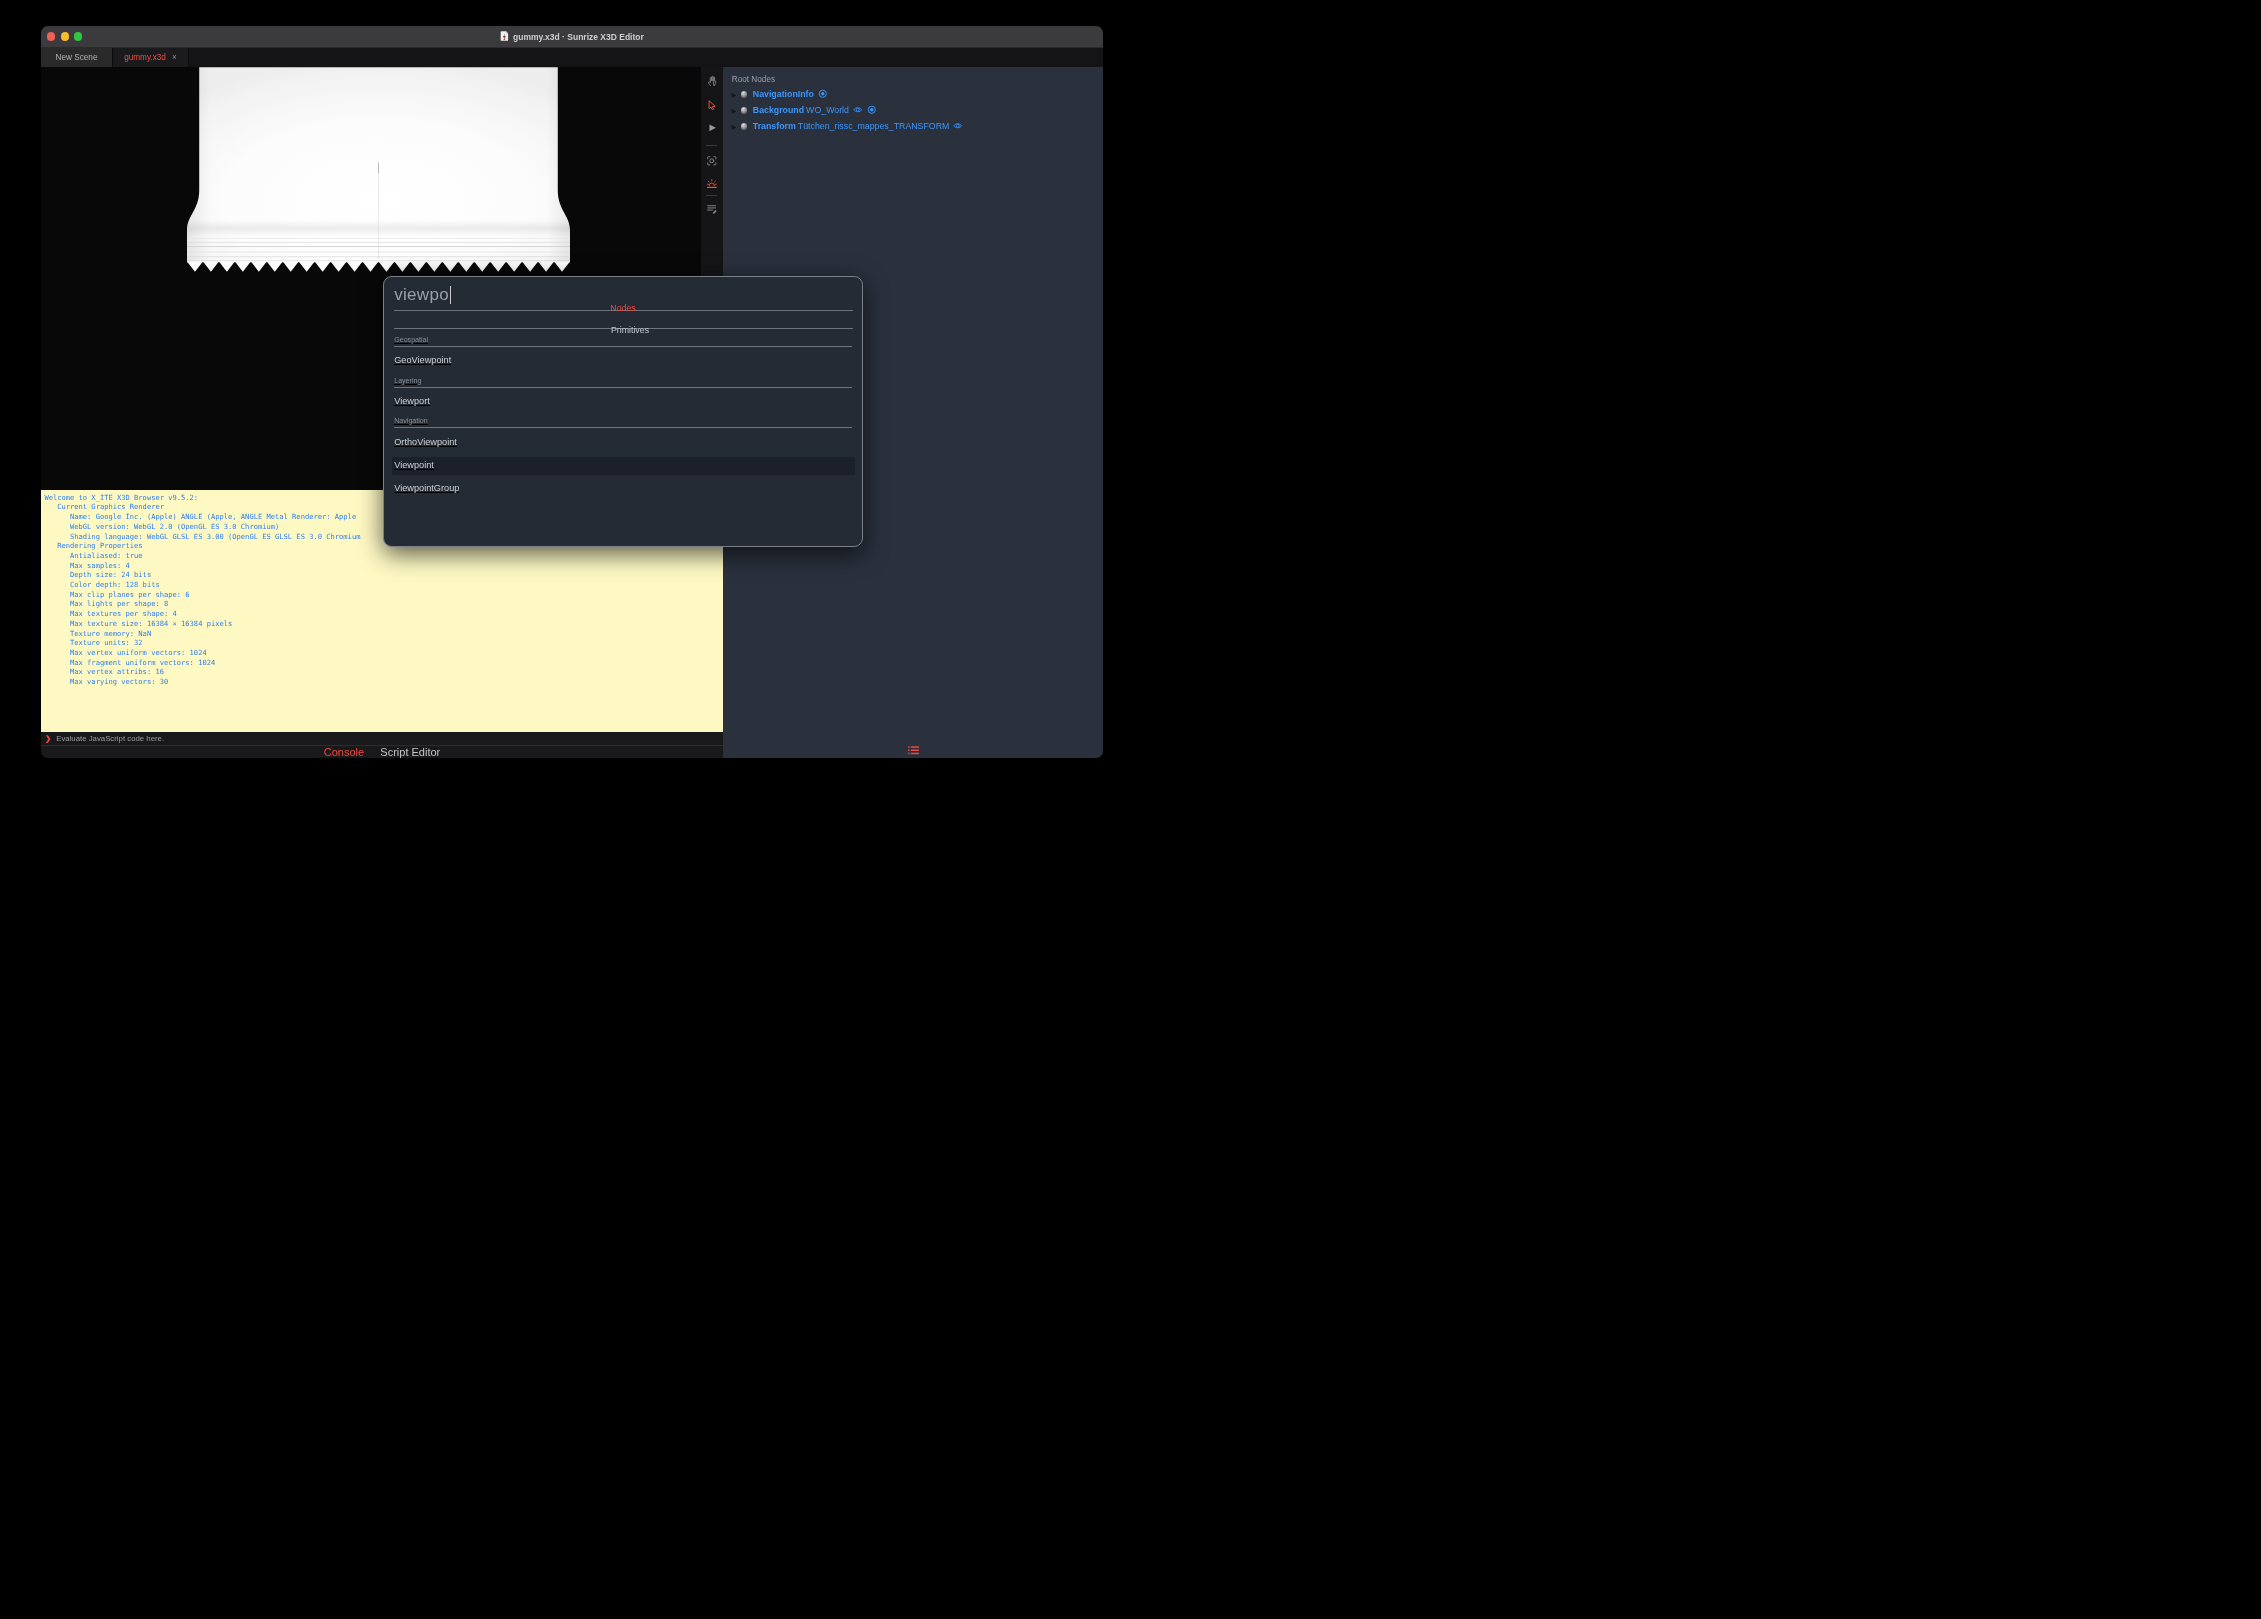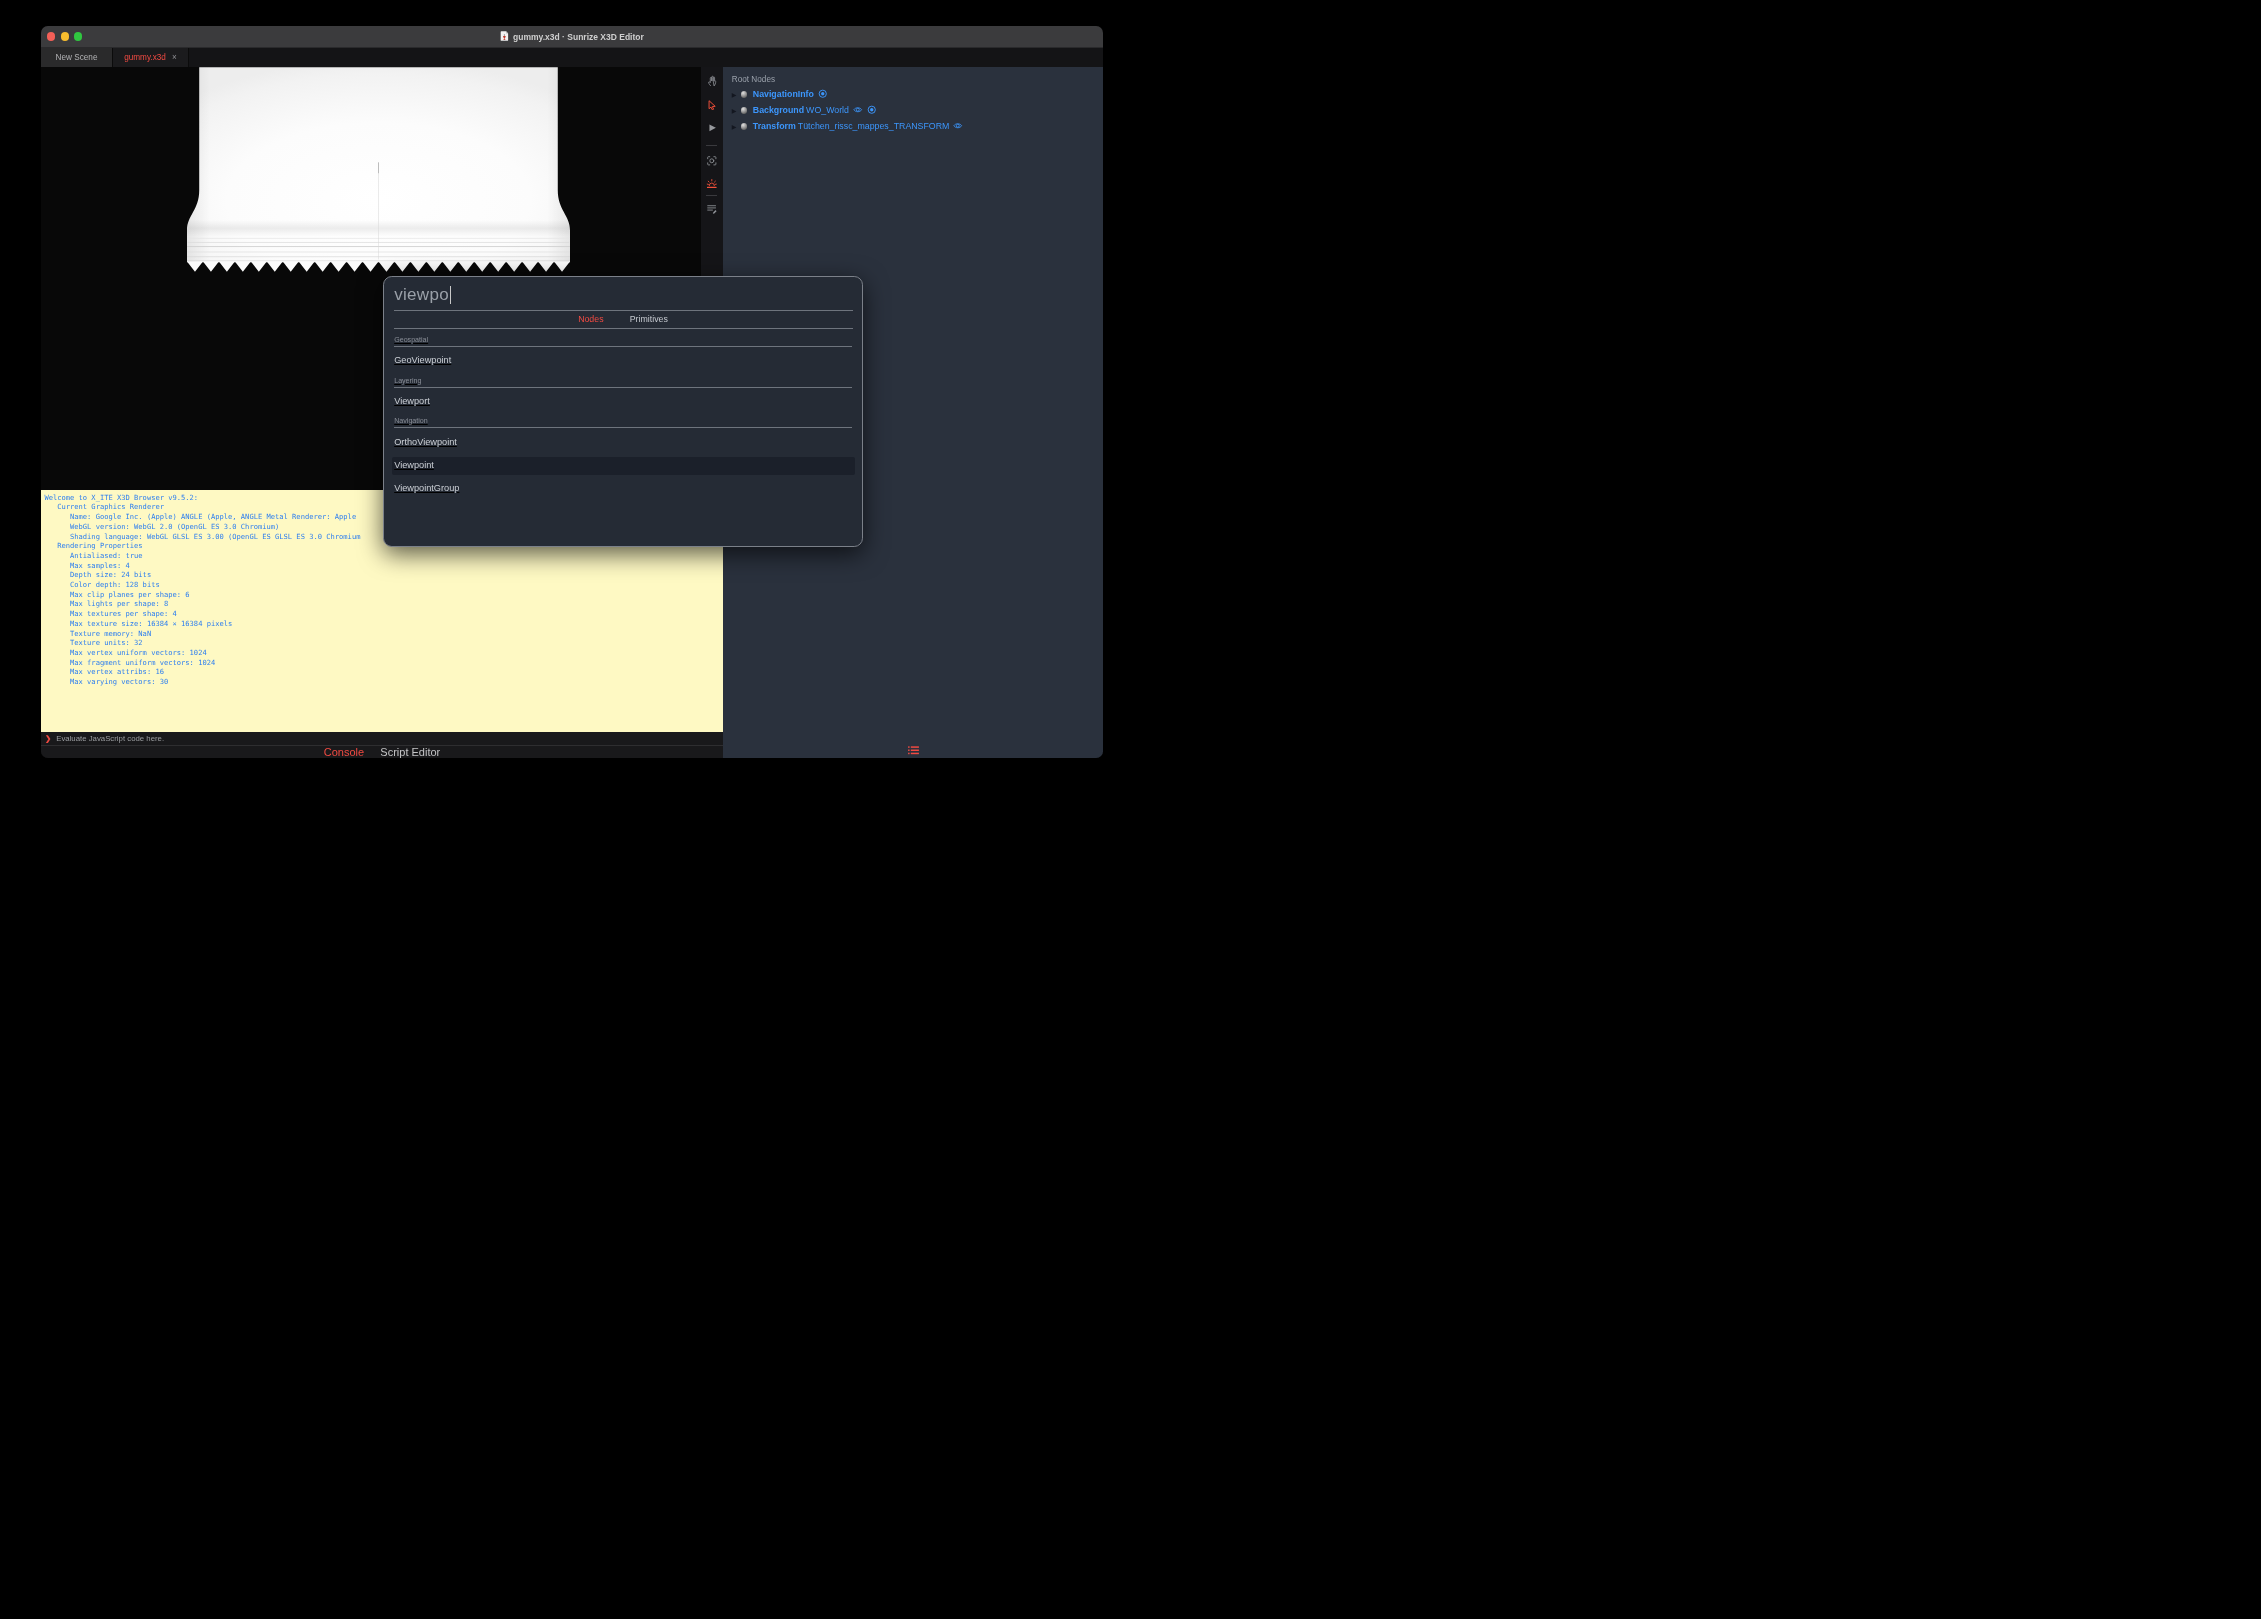--- a/index.html
+++ b/index.html
@@ -59,21 +59,21 @@
   .nicon{margin-left:4.1px;display:flex;align-items:center;}
   .panel-bottom{position:absolute;bottom:3.4px;left:0;right:0;display:flex;justify-content:center;}
   
   .dialog{position:absolute;left:361px;top:276px;width:480px;height:271px;background:#252b35;
     border:0.7px solid #7b8089;border-radius:8.8px;box-shadow:0 6.8px 24.5px rgba(0,0,0,.65);
     z-index:50;overflow:hidden;box-sizing:border-box;margin-left:22px;}
   .dlg-input{height:30px;display:flex;align-items:center;padding:2.7px 0 0 10.2px;}
   .dlg-query{font-size:17px;font-weight:300;color:#9aa0a8;letter-spacing:0.3px;}
   .caret{display:inline-block;width:1px;height:17.7px;background:#c8c8c8;margin-left:1.4px;vertical-align:middle;}
   .dlg-hr{height:0.7px;background:#6e747d;margin:0 9.5px;}
-  .dlg-tabs{height:17.7px;display:flex;align-items:center;justify-content:center;gap:12.2px;font-size:8.8px;}
+  .dlg-tabs{height:17.7px;display:flex;align-items:center;justify-content:center;gap:12.2px;font-size:8.8px;flex-direction:column;}
   .dtab-active{color:#f14a42;}
   .dtab{color:#c6cad0;padding-left:14px;}
   .dlg-list{padding:0 7.5px;text-decoration:underline;}
   .dlg-section{margin:6.8px 2.7px 0;padding-bottom:2px;border-bottom:0.7px solid #6e747d;
     font-size:7.1px;color:#8a8f98;}
   .dlg-item{margin-top:5.4px;padding:3.1px 2.7px;font-size:9.2px;color:#ccd0d6;border-radius:2px;height:11.6px;line-height:11.6px;}
   .dlg-item.selected{background:#1b202a;}
   svg{display:block;}
 </style>
 </head>

